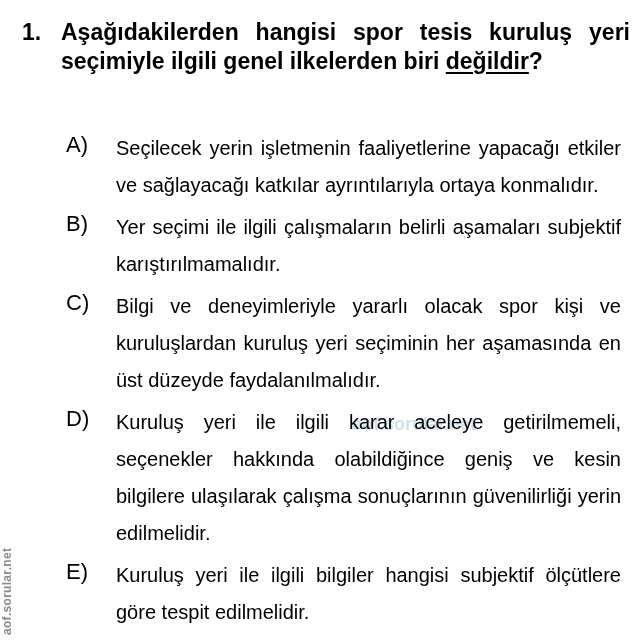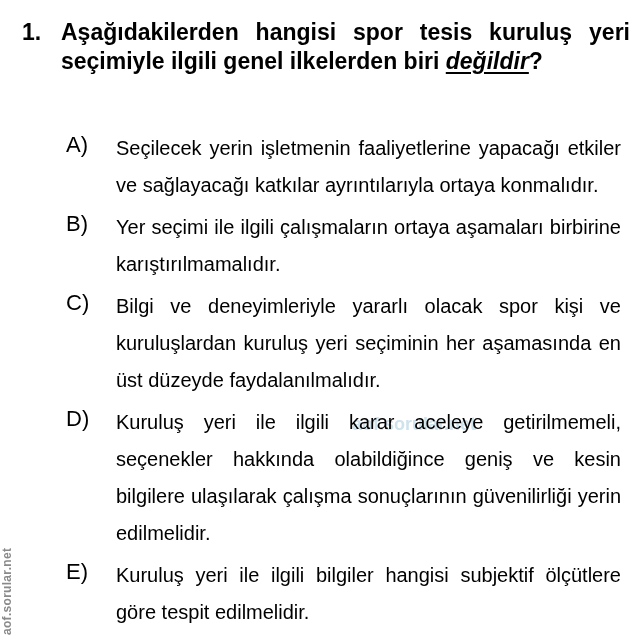--- a/index.html
+++ b/index.html
@@ -37,21 +37,20 @@
       font-size: 23px;
       font-weight: bold;
       line-height: 29px;
       text-align: justify;
       text-align-last: left;
     }
     .q-text .u {
       text-decoration: underline;
       text-decoration-thickness: 2px;
       text-underline-offset: 3px;
-      font-style: italic;
     }
     .options {
       position: absolute;
       left: 66px;
       top: 130px;
       width: 555px;
     }
     .option {
       position: relative;
       margin-bottom: 5px;
@@ -105,21 +104,21 @@
   <div class="q-text"><span>Aşağıdakilerden hangisi spor tesis kuruluş yeri seçimiyle ilgili genel ilkelerden biri </span><span class="u">değildir</span><span>?</span></div>
 </div>
 
 <div class="options">
   <div class="option">
     <div class="opt-letter">A)</div>
     <div class="opt-text">Seçilecek yerin işletmenin faaliyetlerine yapacağı etkiler ve sağlayacağı katkılar ayrıntılarıyla ortaya konmalıdır.</div>
   </div>
   <div class="option">
     <div class="opt-letter">B)</div>
-    <div class="opt-text">Yer seçimi ile ilgili çalışmaların ortaya aşamaları birbirine karıştırılmamalıdır.</div>
+    <div class="opt-text">Yer seçimi ile ilgili çalışmaların belirli aşamaları subjektif karıştırılmamalıdır.</div>
   </div>
   <div class="option">
     <div class="opt-letter">C)</div>
     <div class="opt-text">Bilgi ve deneyimleriyle yararlı olacak spor kişi ve kuruluşlardan kuruluş yeri seçiminin her aşamasında en üst düzeyde faydalanılmalıdır.</div>
   </div>
   <div class="option">
     <div class="opt-letter">D)</div>
     <div class="opt-text">Kuruluş yeri ile ilgili karar aceleye getirilmemeli, seçenekler hakkında olabildiğince geniş ve kesin bilgilere ulaşılarak çalışma sonuçlarının güvenilirliği yerin edilmelidir.</div>
   </div>
   <div class="option">

